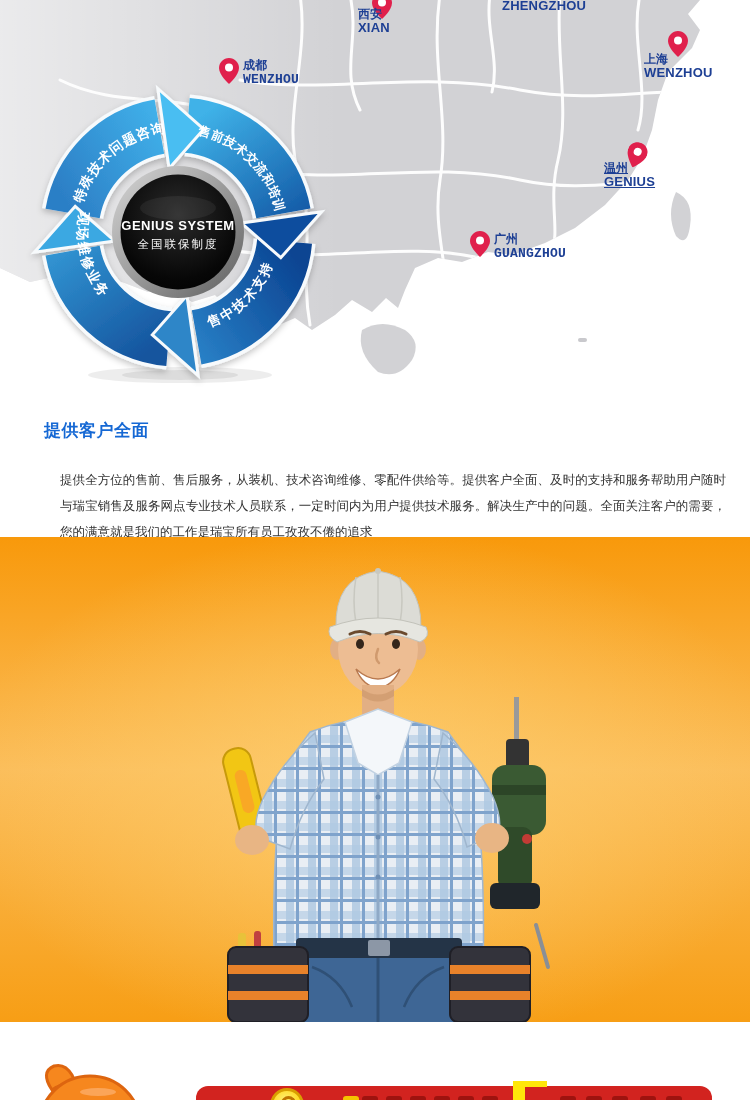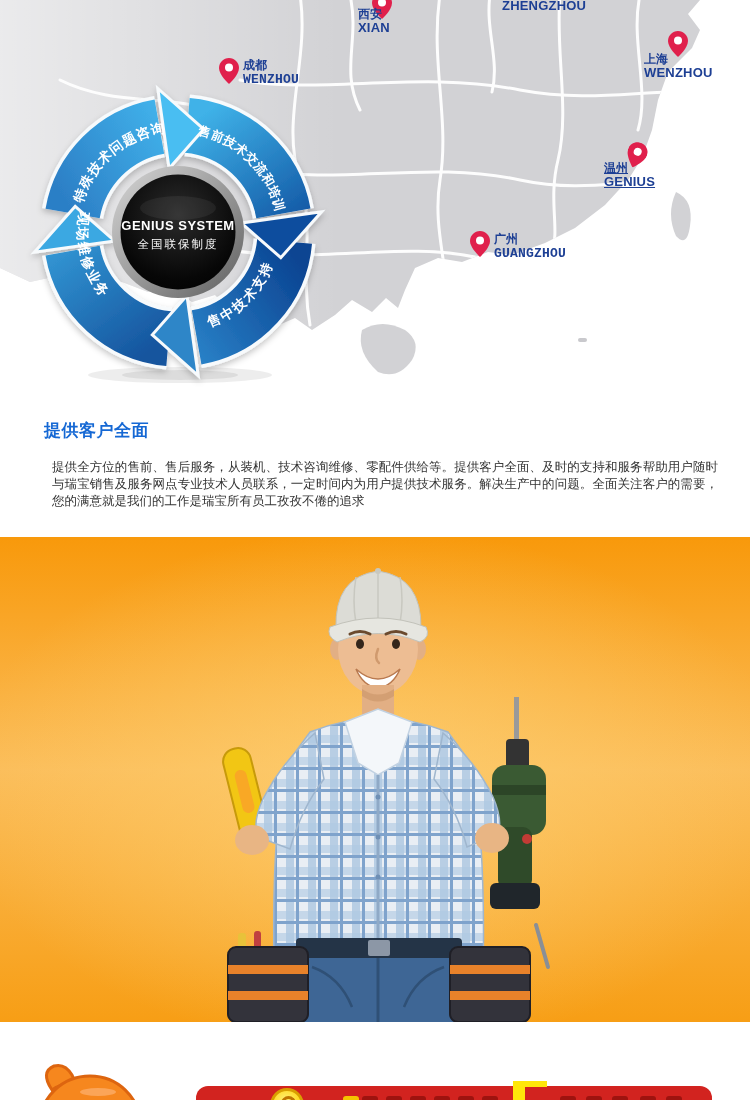--- a/index.html
+++ b/index.html
@@ -11,21 +11,21 @@
   .map-svg{position:absolute;left:0;top:0;}
   .city-label{position:absolute;color:#1D3F94;font-weight:bold;line-height:13px;white-space:nowrap;}
   .city-zh{font-size:12px;display:block;}
   .city-en{font-size:13px;display:block;letter-spacing:.2px;}
   .pin{position:absolute;}
 
   .diagram-svg{position:absolute;left:20px;top:78px;}
 
   
   .service-heading{position:absolute;left:44px;top:419px;margin:0;font-size:17px;font-weight:bold;color:#1568D4;letter-spacing:.5px;}
-  .service-body{position:absolute;left:44px;top:451px;width:666px;margin:8px;font-size:12.5px;line-height:17px;color:#333;text-align:justify;}
+  .service-body{position:absolute;left:44px;top:451px;width:666px;margin:16px;font-size:12.5px;line-height:26px;color:#333;text-align:justify;}
 
   
   .hero{position:absolute;left:0;top:537px;width:750px;height:485px;
         background:radial-gradient(ellipse 420px 260px at 50% 52%, rgba(253,205,110,.85) 0%, rgba(253,205,110,0) 100%),
                    linear-gradient(180deg,#F8990B 0%,#FBBD5A 48%,#F79E15 100%);}
   .hero svg{position:absolute;left:0;top:0;}
 
   
   .bottom-strip{position:absolute;left:0;top:1022px;width:750px;height:78px;background:#fff;}
   .mascot-svg{position:absolute;left:28px;top:38px;}

